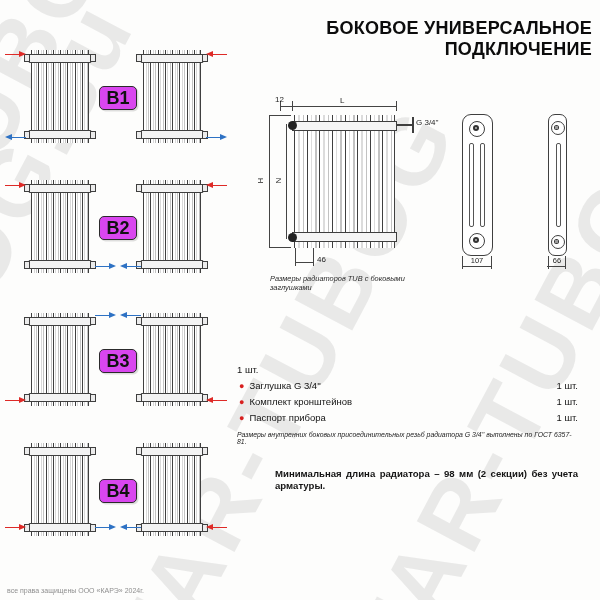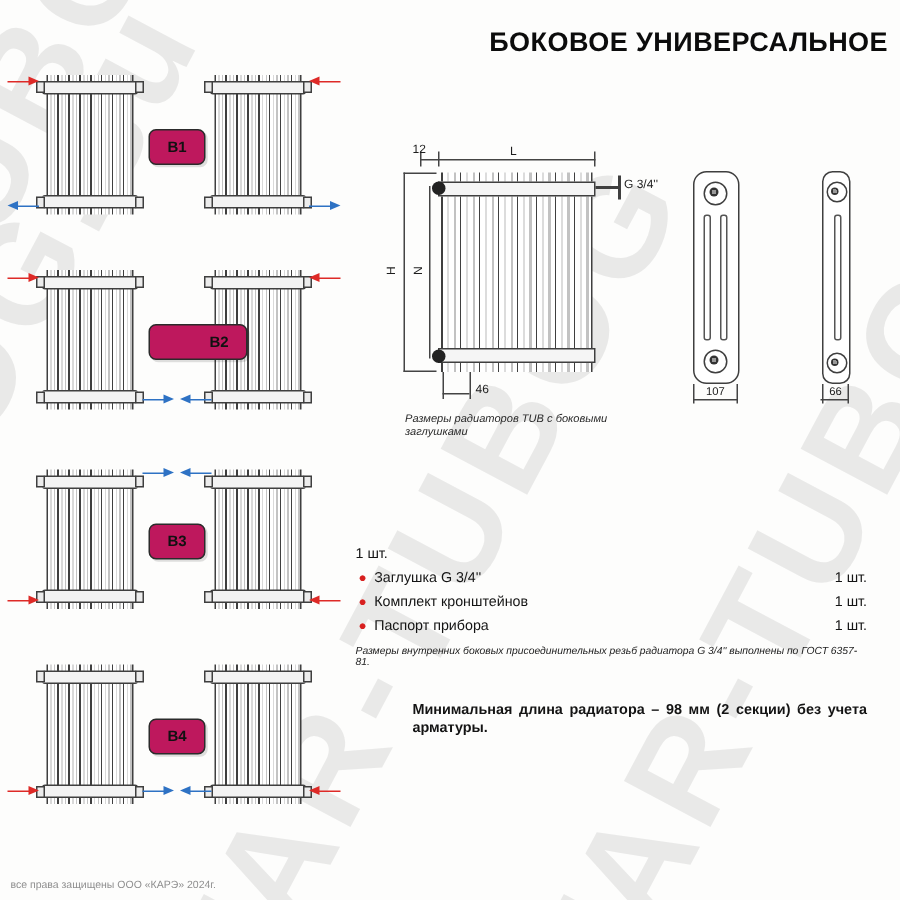--- a/index.html
+++ b/index.html
@@ -18,22 +18,22 @@
   .rad{position:absolute;width:66px;height:93px;z-index:1;}
   .rad .tubes{position:absolute;left:4px;right:4px;top:0;bottom:0;border-right:1px solid #3f3f3f;
      background:repeating-linear-gradient(to right,#3f3f3f 0 1px,#fff 1px 2.6px,#d9d9d9 2.6px 3.6px,#fff 3.6px 5px,#c3c3c3 5px 6px,#fff 6px 7.25px);}
   .rad .cap{position:absolute;left:1px;right:1px;height:7px;border:1px solid #3f3f3f;background:#f3f3f3;border-radius:2px;}
   .rad .cap.t{top:4px}.rad .cap.b{bottom:4px}
   .rad .nub{position:absolute;width:4px;height:6px;border:1px solid #3f3f3f;background:#ececec;}
   .rad .nub.tl{left:-3px;top:4px}.rad .nub.tr{right:-3px;top:4px}
   .rad .nub.bl{left:-3px;bottom:4px}.rad .nub.br{right:-3px;bottom:4px}
 
   .badge{position:absolute;width:36px;height:22px;border:1.6px solid #2b2b2b;border-radius:5px;
-         background:#be185d;box-shadow:1.5px 1.5px 0 rgba(0,0,0,0.12);display:flex;align-items:center;
-         justify-content:center;font-weight:700;font-size:10px;color:#111;z-index:2;text-align:center;}
+         background:#d946ef;box-shadow:1.5px 1.5px 0 rgba(0,0,0,0.12);display:flex;align-items:center;
+         justify-content:center;font-weight:700;font-size:18px;color:#111;z-index:2;text-align:center;}
 
   
   .arrow{position:absolute;width:21px;height:9px;color:#de2a27;z-index:2;}
   .arrow.blue{color:#2e72c4;}
   .arrow::before{content:'';position:absolute;top:3.6px;height:1.8px;background:currentColor;}
   .arrow.right::before{left:0;right:6px;}
   .arrow.left::before{left:6px;right:0;}
   .arrow.right::after{content:'';position:absolute;right:0;top:1px;width:0;height:0;
       border-left:7px solid currentColor;border-top:3.5px solid transparent;border-bottom:3.5px solid transparent;}
   .arrow.left::after{content:'';position:absolute;left:0;top:1px;width:0;height:0;
@@ -82,20 +82,21 @@
 
 <div class="page">
 
   <div class="wm" style="left:-140px;top:420px;">TUBOG.su</div>
   <div class="wm" style="left:90px;top:700px;">RIFAR-TUBOG</div>
   <div class="wm" style="left:330px;top:700px;">RIFAR-TUBOG</div>
   <div class="wm" style="left:-60px;top:150px;">TUBOG.su</div>
 
   <header class="title">
     <div>БОКОВОЕ УНИВЕРСАЛЬНОЕ</div>
+    <div>ПОДКЛЮЧЕНИЕ</div>
   </header>
 
   <section>
     <div class="rad" style="left:27px;top:50px;">
       <div class="tubes"></div>
       <div class="cap t"></div>
       <div class="cap b"></div>
       <span class="nub tl"></span>
         <span class="nub tr"></span>
       <span class="nub bl"></span>
@@ -129,21 +130,21 @@
     </div>
     <div class="rad" style="left:139px;top:180px;">
       <div class="tubes"></div>
       <div class="cap t"></div>
       <div class="cap b"></div>
       <span class="nub tl"></span>
         <span class="nub tr"></span>
       <span class="nub bl"></span>
         <span class="nub br"></span>
     </div>
-    <div class="badge" style="left:99px;top:216px;padding-left:28px;">B2</div>
+    <div class="badge" style="left:99px;top:216px;">B2</div>
     <span class="arrow red right" style="left:5px;top:181px;"></span>
     <span class="arrow red left" style="left:206px;top:181px;"></span>
     <span class="arrow blue right" style="left:95px;top:262px;"></span>
     <span class="arrow blue left" style="left:120px;top:262px;"></span>
   </section>
 
   <section>
     <div class="rad" style="left:27px;top:313px;">
       <div class="tubes"></div>
       <div class="cap t"></div>

